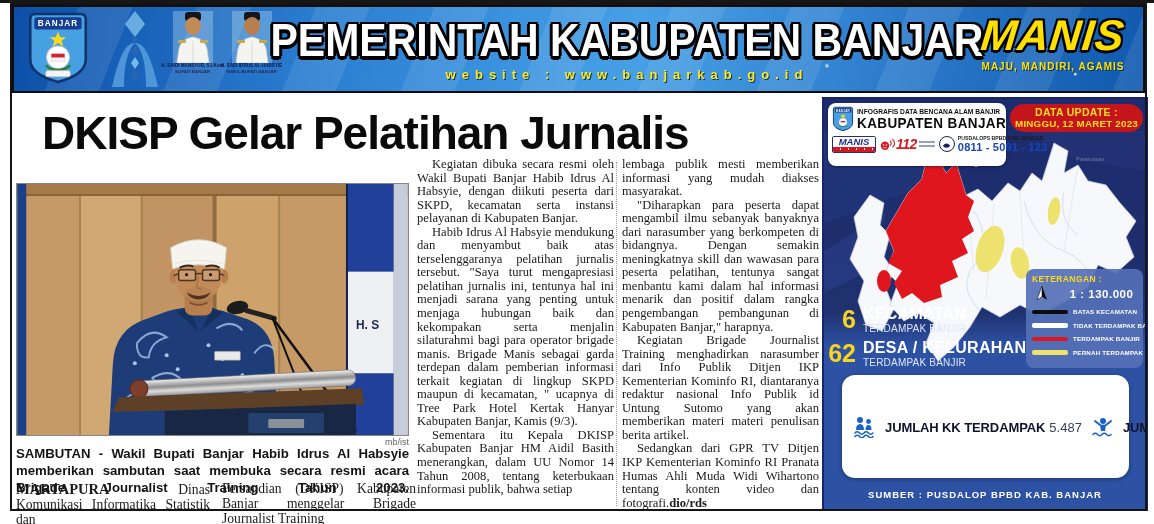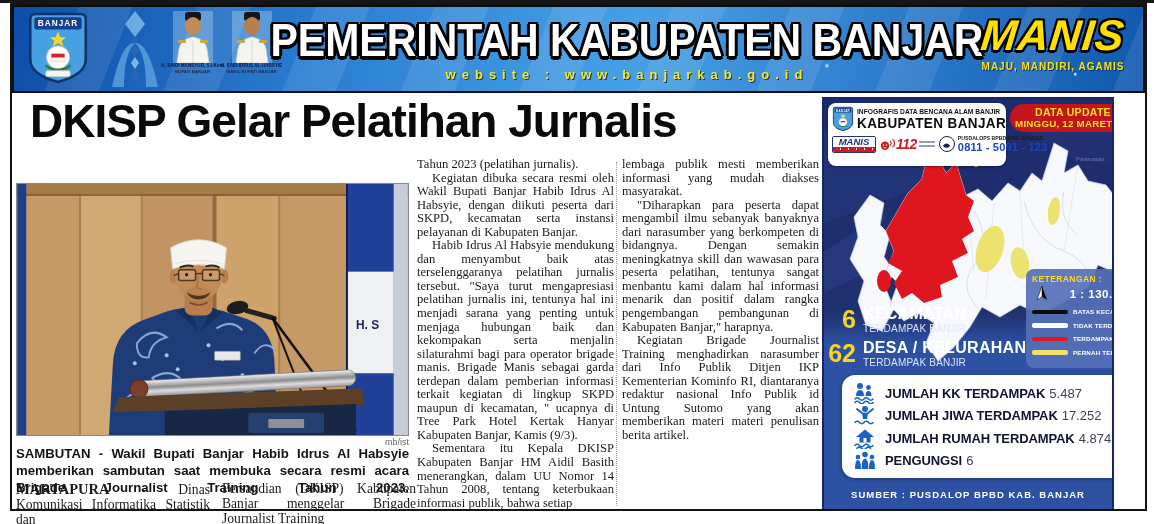--- a/index.html
+++ b/index.html
@@ -29,21 +29,21 @@
     text-shadow:-2px -2px 0 #000,2px -2px 0 #000,-2px 2px 0 #000,2px 2px 0 #000,0 3px 0 #000,3px 0 0 #000,-3px 0 0 #000;}
   .banner-web{position:absolute;left:252px;top:60px;width:722px;text-align:center;z-index:3;
     font-size:13px;font-weight:bold;color:#ffe81c;letter-spacing:6px;white-space:nowrap;
     text-shadow:1px 1px 0 #05305e;}
   .banner-brand{position:absolute;right:6px;top:6px;width:168px;text-align:center;z-index:3;}
   .brand-word{font-size:43px;font-weight:bold;font-style:italic;color:#ffe000;letter-spacing:1px;transform:skewX(-6deg);
     text-shadow:-2px -2px 0 #000,2px -2px 0 #000,-2px 2px 0 #000,2px 2px 0 #000,0 3px 0 #000;line-height:1.05;}
   .brand-tag{font-size:10px;font-weight:bold;color:#ffe000;letter-spacing:1px;margin-top:3px;text-shadow:1px 1px 0 #05305e;white-space:nowrap;}
 
   
-  .headline{position:absolute;left:30px;top:94px;width:784px;margin:0;font-size:46px;font-weight:bold;
+  .headline{position:absolute;left:30px;top:94px;width:784px;margin:12px;font-size:46px;font-weight:bold;
     letter-spacing:-1px;color:#0a0a0a;white-space:nowrap;}
 
   
   .photo{position:absolute;left:16px;top:183px;width:393px;height:253px;border:1px solid #888;box-sizing:border-box;overflow:hidden;}
   .photo-credit{position:absolute;left:16px;top:437px;width:393px;text-align:right;font-size:9px;color:#666;}
   .caption{position:absolute;left:16px;top:446px;width:393px;margin:0;font-size:13.2px;font-weight:bold;
     line-height:1.28;color:#141414;text-align:justify;text-align-last:justify;}
   .lead-row{position:absolute;left:16px;top:482px;width:400px;display:flex;gap:12px;
     font-family:"Liberation Serif",serif;font-size:13.6px;line-height:1.1;color:#1a1a1a;}
   .lead-col{width:194px;text-align:justify;}
@@ -52,21 +52,21 @@
   
   .col{position:absolute;top:158px;width:197px;font-family:"Liberation Serif",serif;font-size:12.6px;
     line-height:13.55px;color:#1a1a1a;text-align:justify;}
   .col1{left:417px;} .col2{left:622px;}
   .col p{margin:0;text-indent:15px;}
   .col p.noindent{text-indent:0;}
   .col-divider{position:absolute;left:616px;top:162px;height:344px;border-left:1px dotted #9a9a9a;}
   .byline{white-space:nowrap;}
 
   
-  .panel{position:absolute;left:822px;top:97px;width:292px;height:414px;box-sizing:border-box;border:2px solid #17256e;
+  .panel{position:absolute;left:822px;top:97px;width:326px;height:414px;box-sizing:border-box;border:2px solid #17256e;
     background:linear-gradient(180deg,#1c2b6c 0%,#20316f 52%,#2d51a3 60%,#2d51a3 100%);overflow:hidden;}
   .hdr-box{position:absolute;left:4px;top:4px;width:178px;height:63px;background:#fff;border-radius:8px;z-index:6;
     box-shadow:0 1px 3px rgba(0,0,0,.4);padding:3px 4px;box-sizing:border-box;}
   .hdr-row1{display:flex;align-items:center;gap:3px;}
   .hdr-titles{flex:1;min-width:0;}
   .hdr-t1{font-size:6.7px;font-weight:bold;color:#111;white-space:nowrap;}
   .hdr-t2{font-size:13.5px;font-weight:bold;letter-spacing:.4px;color:#0b0b0b;white-space:nowrap;transform:scaleY(1.08);transform-origin:left top;}
   .hdr-row2{display:flex;align-items:center;gap:4px;margin-top:3px;}
   .manis-mini{width:42px;border:1px solid #25307c;border-radius:2px;overflow:hidden;flex:none;}
   .manis-mini .mw{font-size:9.5px;font-weight:bold;font-style:italic;color:#1c2c86;text-align:center;line-height:10px;background:#fff;}
@@ -92,22 +92,22 @@
   .leg-scale .sc{font-size:11.5px;font-weight:bold;color:#fff;letter-spacing:.5px;}
   .leg-row{display:flex;align-items:center;gap:5px;height:13.5px;}
   .leg-bar{width:36px;height:4.5px;border-radius:2px;flex:none;}
   .leg-lab{font-size:6.2px;font-weight:bold;color:#fff;white-space:nowrap;letter-spacing:.2px;}
   .astat{position:absolute;left:4px;display:flex;align-items:center;z-index:4;}
   .astat .v{width:28px;text-align:right;font-size:25px;font-weight:bold;color:#f6d41f;line-height:1;}
   .astat .lbl{margin-left:7px;}
   .astat .l1{font-size:16px;font-weight:bold;color:#fff;letter-spacing:.3px;line-height:1.15;}
   .astat .l2{font-size:10px;color:#dfe6f7;letter-spacing:.2px;line-height:1.15;}
   .impact{position:absolute;left:18px;top:276px;width:287px;height:103px;background:#fff;border-radius:13px;z-index:5;
-    box-sizing:border-box;padding:7px 11px;display:flex;flex-direction:column;justify-content:space-between;
-    box-shadow:0 1px 4px rgba(0,0,0,.35);}
+    box-sizing:border-box;padding:7px 11px;display:flex;justify-content:space-between;
+    box-shadow:0 1px 4px rgba(0,0,0,.35);gap:9px;}
   .imp-row{display:flex;align-items:center;gap:8px;}
   .imp-row .txt{white-space:nowrap;}
   .imp-lab{font-size:13px;font-weight:bold;color:#10142e;letter-spacing:-.1px;}
   .imp-val{font-size:13px;color:#3c4158;margin-left:4px;}
   .src{position:absolute;left:0;top:390px;width:100%;text-align:center;z-index:4;
     font-size:9.5px;font-weight:bold;color:#fff;letter-spacing:1px;}
 </style>
 </head>
 <body>
 
@@ -267,30 +267,30 @@
   <div class="photo-credit">mb/ist</div>
 
   <p class="caption"><b>SAMBUTAN -</b> <span>Wakil Bupati Banjar Habib Idrus Al Habsyie memberikan sambutan saat membuka secara resmi acara Brigade Journalist Training Tahun 2023.</span></p>
 
   <div class="lead-row">
     <div class="lead-col"><b>MARTAPURA</b> <span>- Dinas Komunikasi Informatika Statistik dan</span></div>
     <div class="lead-col">Persandian (DKISP) Kabupaten Banjar menggelar Brigade Journalist Training</div>
   </div>
 
   <div class="col col1">
-    <p class="noindent">Tahun 2023 (pelatihan jurnalis).</p>
     <p>Kegiatan dibuka secara resmi oleh Wakil Bupati Banjar Habib Idrus Al Habsyie, dengan diikuti peserta dari SKPD, kecamatan serta instansi pelayanan di Kabupaten Banjar.</p>
     <p>Habib Idrus Al Habsyie mendukung dan menyambut baik atas terselenggaranya pelatihan jurnalis tersebut. "Saya turut mengapresiasi pelatihan jurnalis ini, tentunya hal ini menjadi sarana yang penting untuk menjaga hubungan baik dan kekompakan serta menjalin silaturahmi bagi para operator brigade manis. Brigade Manis sebagai garda terdepan dalam pemberian informasi terkait kegiatan di lingkup SKPD maupun di kecamatan, " ucapnya di Tree Park Hotel Kertak Hanyar Kabupaten Banjar, Kamis (9/3).</p>
     <p>Sementara itu Kepala DKISP Kabupaten Banjar HM Aidil Basith menerangkan, dalam UU Nomor 14 Tahun 2008, tentang keterbukaan informasi publik, bahwa setiap</p>
   </div>
   <div class="col-divider"></div>
   <div class="col col2">
     <p class="noindent">lembaga publik mesti memberikan informasi yang mudah diakses masyarakat.</p>
     <p>"Diharapkan para peserta dapat mengambil ilmu sebanyak banyaknya dari narasumber yang berkompeten di bidangnya. Dengan semakin meningkatnya skill dan wawasan para peserta pelatihan, tentunya sangat menbantu kami dalam hal informasi menarik dan positif dalam rangka pengembangan pembangunan di Kabupaten Banjar," harapnya.</p>
     <p>Kegiatan Brigade Journalist Training menghadirkan narasumber dari Info Publik Ditjen IKP Kementerian Kominfo RI, diantaranya redaktur nasional Info Publik id Untung Sutomo yang akan memberikan materi materi penulisan berita artikel.</p>
+    <p><span>Sedangkan dari GPR TV Ditjen IKP Kementerian Kominfo RI Pranata Humas Ahli Muda Widi Wihartono tentang konten video dan fotografi.</span><b class="byline">dio/rds</b></p>
   </div>
 
   <div class="panel">
 
     <div class="hdr-box">
       <div class="hdr-row1">
         <svg width="22" height="26" viewBox="0 0 62 72">
           <path d="M4,8 Q4,3 9,3 L53,3 Q58,3 58,8 L58,47 Q58,62 31,69 Q4,62 4,47 Z" fill="#47a0e2" stroke="#10336b" stroke-width="2.5"></path>
           <rect x="8" y="6" width="46" height="12" rx="2" fill="#163f8f"></rect>
           <text x="31" y="15" text-anchor="middle" font-size="8" font-weight="bold" fill="#fff" letter-spacing="1">BANJAR</text>

